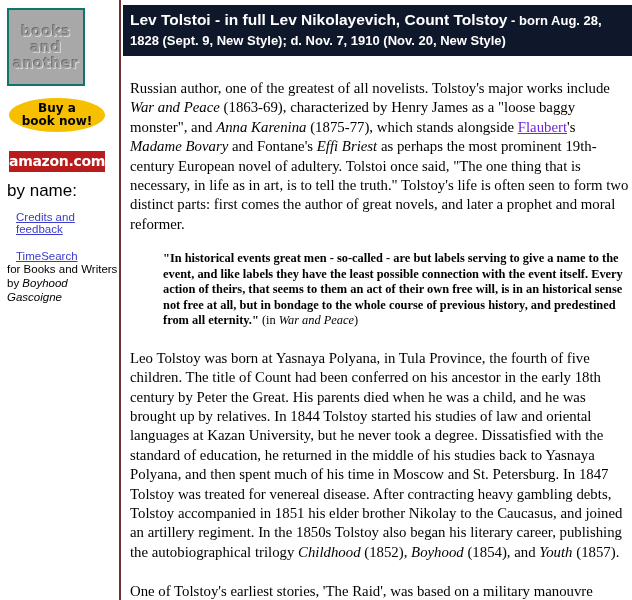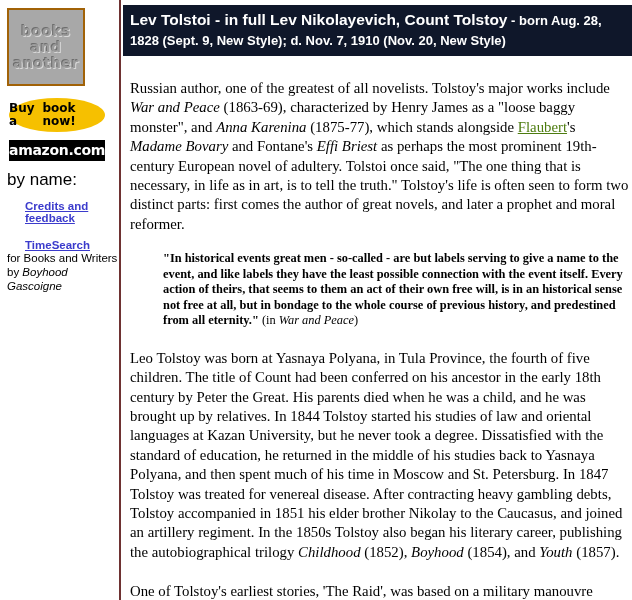--- a/index.html
+++ b/index.html
@@ -36,21 +36,21 @@
     left: 119px;
     top: 0;
     width: 2px;
     height: 600px;
     background: #6e3232;
   }
 
   .logo-box {
     width: 78px;
     height: 78px;
-    border: 2px solid #a16207;
+    border: 2px solid #0f766e;
     background: #a8a8a8;
     box-sizing: border-box;
     display: flex;
     flex-direction: column;
     align-items: center;
     justify-content: center;
     margin: 2px 0 0 1px;
   }
   .logo-line {
     font-family: "DejaVu Sans", sans-serif;
@@ -66,35 +66,35 @@
     margin: 12px 0 0 3px;
     width: 100px;
   }
   .buy-oval {
     width: 96px;
     height: 34px;
     background: #f6c000;
     border-radius: 48px / 17px;
     position: relative;
     display: flex;
-    flex-direction: row;
+    flex-direction: column;
     align-items: center;
     justify-content: center;
   }
   .buy-oval .bl1, .buy-oval .bl2 {
     font-family: "DejaVu Sans", sans-serif;
     font-weight: bold;
     font-size: 12px;
     line-height: 13px;
     color: #000;
   }
   .amazon-bar {
     width: 96px;
-    background: #000000;
-    margin-top: 8px;
+    background: #b91c1c;
+    margin-top: 19px;
     text-align: center;
     padding: 1px 0 2px 0;
     box-sizing: border-box;
   }
   .amazon-bar .amz {
     font-family: "DejaVu Sans", sans-serif;
     font-weight: bold;
     font-size: 14px;
     color: #ffffff;
     letter-spacing: -0.3px;
@@ -129,23 +129,23 @@
     font-size: 11.5px;
     line-height: 14px;
     width: 114px;
   }
   .sb-text a, .sb-link {
     color: #3b3bcc;
     text-decoration: underline;
   }
   .sb-strong-link {
     display: block;
-    margin: 13px 0 0 19px;
-    font-size: 11.5px;
-    font-weight: bold;
+    margin: 13px 0 0 10px;
+    font-size: 11.5px;
+    font-weight: normal;
     color: #3b3bcc;
     text-decoration: underline;
   }
   .sb-strong-link.tight { margin-top: 15px; }
   .sb-plain {
     margin: 0 0 0 1px;
     font-size: 11.5px;
     line-height: 14px;
     width: 116px;
   }
@@ -186,21 +186,21 @@
   .quote {
     margin: 17px 0 0 33px;
     padding-right: 6px;
     font-family: "Liberation Serif", serif;
     font-size: 12.4px;
     font-weight: bold;
     line-height: 15.5px;
   }
   .quote .src { font-weight: normal; }
   a.inline-link {
-    color: #4d7c0f;
+    color: #6d28d9;
     text-decoration: underline;
   }
 </style>
 </head>
 <body>
 
 <div class="page">
 
   <div class="sidebar">
 

